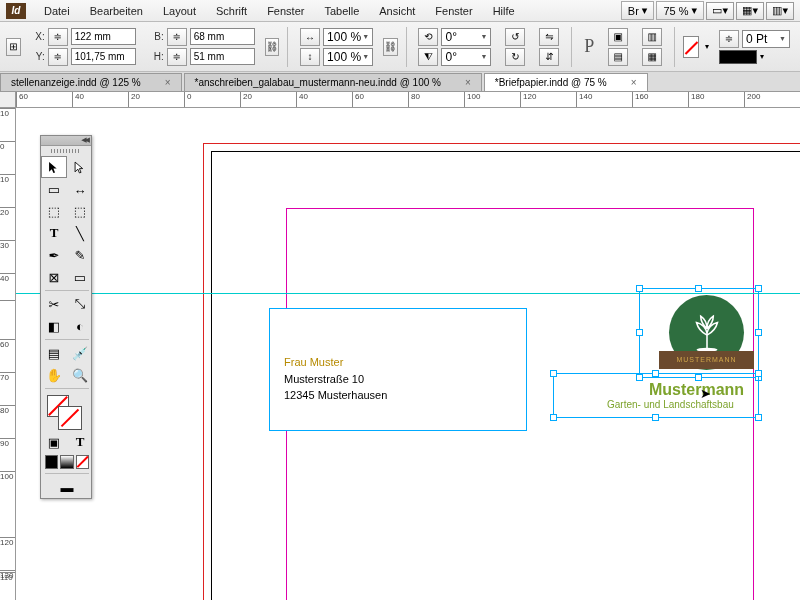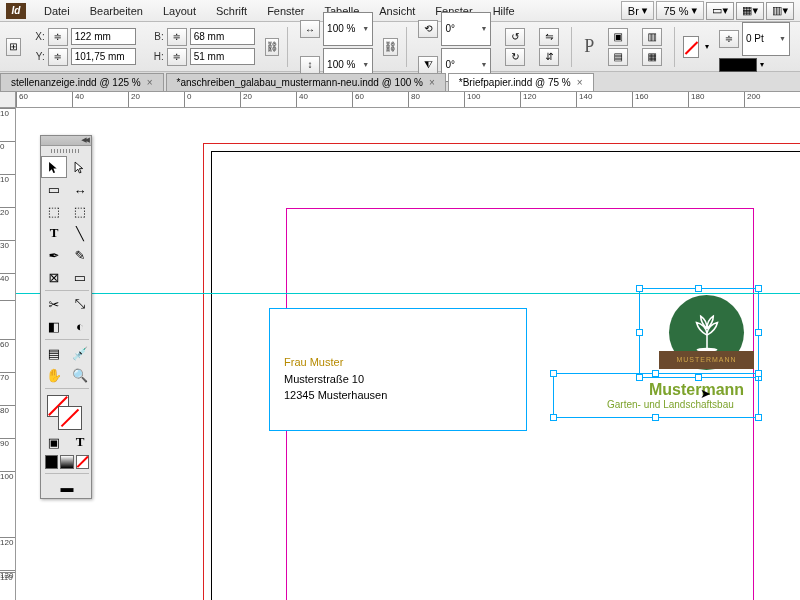--- a/index.html
+++ b/index.html
@@ -13,30 +13,30 @@
 .menubar .btn { border: 1px solid #aaa; background: linear-gradient(#fff,#e5e5e5); padding: 2px 6px; font-size: 11px; display: flex; align-items: center; gap: 3px; }
 .menubar .icon-btn { width: 28px; height: 18px; border: 1px solid #999; background: linear-gradient(#fff,#e5e5e5); display: flex; align-items: center; justify-content: center; }
 
 
 .controlbar { height: 50px; background: linear-gradient(#f4f4f4,#e6e6e6); border-bottom: 1px solid #bbb; display: flex; align-items: center; padding: 0 6px; gap: 6px; }
 .ctrl-group { display: flex; flex-direction: column; gap: 2px; padding: 0 4px; }
 .ctrl-sep { width: 1px; height: 40px; background: #bbb; margin: 0 2px; }
 .field-row { display: flex; align-items: center; gap: 3px; }
 .field-label { font-size: 10px; color: #333; width: 14px; text-align: right; }
 .field-input { width: 65px; height: 17px; border: 1px solid #888; background: #fff; font-size: 10px; padding: 0 3px; }
-.dd-small { width: 50px; height: 17px; border: 1px solid #888; background: #fff; font-size: 10px; display: flex; align-items: center; padding: 16px 3px; justify-content: space-between; }
+.dd-small { width: 50px; height: 17px; border: 1px solid #888; background: #fff; font-size: 12px; display: flex; align-items: center; padding: 8px 3px; justify-content: space-between; }
 .dd-small::after { content: "▼"; font-size: 7px; color: #555; }
 .tiny-icon { width: 20px; height: 18px; border: 1px solid #999; background: linear-gradient(#fff,#e8e8e8); display: flex; align-items: center; justify-content: center; font-size: 10px; }
 .stroke-box { width: 22px; height: 22px; border: 1px solid #888; background: #fff; position: relative; }
 .stroke-box::after { content: ""; position: absolute; width: 120%; height: 2px; background: red; top: 50%; left: -10%; transform: rotate(-45deg); }
 .fill-box { width: 38px; height: 14px; background: #000; border: 1px solid #555; }
 
 
 .tabbar { height: 20px; background: #dcdcdc; border-bottom: 1px solid #999; display: flex; align-items: flex-end; }
-.doctab { padding: 3px 10px; background: #cfcfcf; border: 1px solid #999; border-bottom: none; font-size: 10px; display: flex; align-items: center; gap: 6px; margin-right: 2px; }
+.doctab { padding: 3px 10px; background: #cfcfcf; border: 1px solid #999; border-bottom: none; font-size: 10px; display: flex; align-items: center; gap: 24px; margin-right: 2px; }
 .doctab.active { background: #fff; }
 .doctab .x { color: #666; font-size: 10px; cursor: pointer; }
 
 
 .ruler-h { height: 16px; background: #fff; border-bottom: 1px solid #999; position: relative; overflow: hidden; margin-left: 16px; }
 .ruler-h .tick { position: absolute; top: 0; height: 100%; border-left: 1px solid #888; font-size: 8px; padding-left: 2px; color: #444; display: flex; align-items: flex-start; }
 .ruler-corner { position: absolute; left: 0; top: 92px; width: 16px; height: 16px; background: #eee; border-right: 1px solid #999; border-bottom: 1px solid #999; }
 .ruler-v { position: absolute; left: 0; top: 108px; width: 16px; bottom: 0; background: #fff; border-right: 1px solid #999; overflow: hidden; }
 .ruler-v .tick { position: absolute; left: 0; width: 100%; border-top: 1px solid #888; font-size: 8px; padding-top: 0; color: #444; text-align: left; }
 

